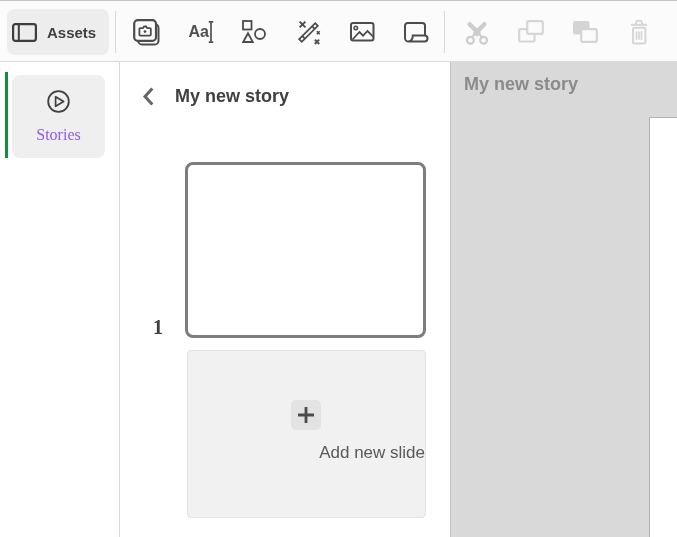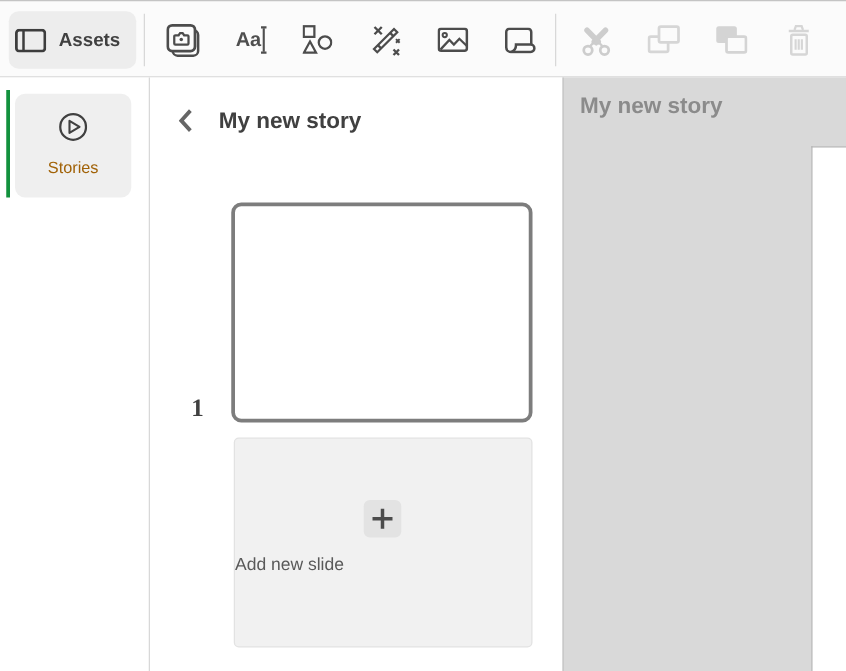--- a/index.html
+++ b/index.html
@@ -5,29 +5,29 @@
 * { margin:0; padding:0; box-sizing:border-box; }
 html,body { width:677px; height:537px; overflow:hidden; font-family:"Liberation Sans", sans-serif; background:#fff; }
 #toolbar { position:absolute; left:0; top:0; width:677px; height:62px; background:#fbfbfb; border-top:1px solid #c4c4c4; border-bottom:1px solid #d8d8d8; }
 #assetsBtn { position:absolute; left:7px; top:8px; width:102px; height:46px; background:#ededed; border-radius:8px; display:flex; align-items:center; }
 #assetsBtn span { font-size:15px; font-weight:bold; color:#404040; margin-left:10px; }
 .tdiv { position:absolute; top:10px; height:42px; width:1px; background:#d8d8d8; }
 .ticon { position:absolute; top:9px; width:44px; height:44px; display:flex; align-items:center; justify-content:center;font-weight:bold; }
 #sidebar { position:absolute; left:0; top:62px; width:120px; height:475px; background:#fff; border-right:1px solid #d8d8d8; }
 #greenbar { position:absolute; left:4.5px; top:10px; width:3.2px; height:86px; background:#12913d; }
 #storiesTile { position:absolute; left:12px; top:13px; width:93px; height:83px; background:#efefef; border-radius:8px; text-align:center; }
-#storiesTile .lbl { position:absolute; left:0; right:0; top:51px; font-size:13px; color:#a16207; }
+#storiesTile .lbl { position:absolute; left:0; right:0; top:51px; font-size:16px; color:#8b5cf6;font-family:Liberation Serif, serif; }
 #midpanel { position:absolute; left:120px; top:62px; width:330px; height:475px; background:#fff; }
 #backrow { position:absolute; left:23px; top:22px; height:24px; display:flex; align-items:center; }
 #backrow .title { font-size:18px; font-weight:bold; color:#404040; margin-left:21px; }
 #slidethumb { position:absolute; left:65px; top:100px; width:241px; height:176px; background:#fff; border:3px solid #7d7d7d; border-radius:8px; }
 #slidenum { position:absolute; left:28px; top:254px; width:20px; text-align:center; font-family:"Liberation Serif", serif; font-size:20px; font-weight:bold; color:#404040; }
 #addbox { position:absolute; left:67px; top:288px; width:239px; height:168px; background:#f1f1f1; border:1px solid #e2e2e2; border-radius:4px; }
 #plusbtn { position:absolute; left:103px; top:49px; width:30px; height:30px; background:#e3e3e3; border-radius:5px; }
-#addlbl { position:absolute; left:0; right:0; top:92px; text-align:left; font-size:14px; color:#595959; }
+#addlbl { position:absolute; left:0; right:0; top:92px; text-align:right; font-size:17px; color:#595959; }
 #rightpanel { position:absolute; left:450px; top:62px; width:227px; height:475px; background:#d9d9d9; border-left:1px solid #c4c4c4; }
 #rtitle { position:absolute; left:13px; top:12px; font-size:18px; font-weight:bold; color:#8b8b8b; }
 #canvas { position:absolute; left:198px; top:55px; width:29px; height:420px; background:#fff; border-left:1px solid #b2b2b2; border-top:1px solid #b2b2b2; }
 svg { display:block; }
 </style>
 </head>
 <body>
 <div id="toolbar">
   <div id="assetsBtn">
     <svg width="25" height="19" viewBox="0 0 25 19" style="margin-left:5px">

